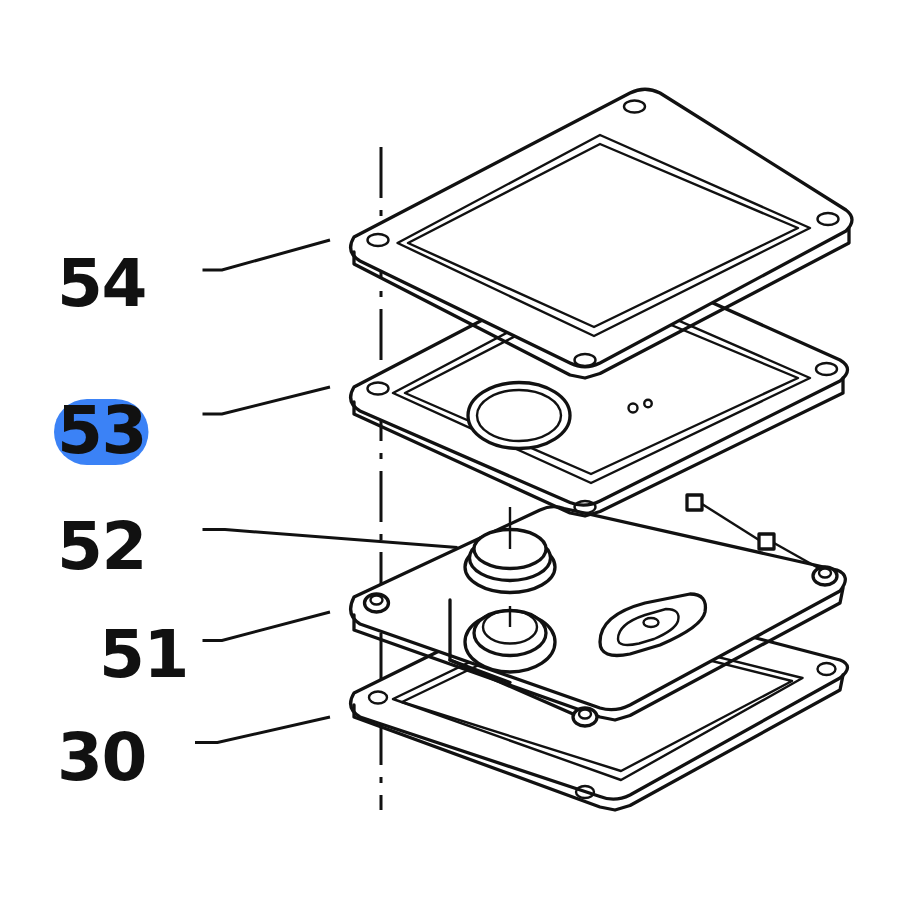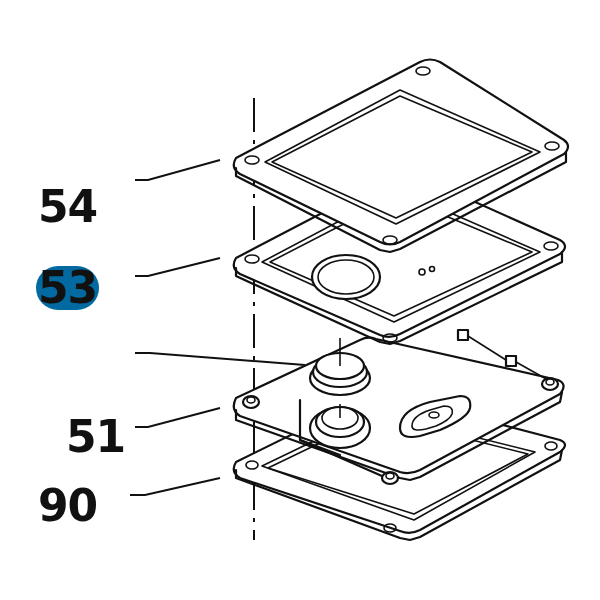--- a/index.html
+++ b/index.html
@@ -3,21 +3,21 @@
 <meta charset="utf-8">
 <style>
   html, body { margin: 0; padding: 0; background: #ffffff; }
   body { width: 600px; height: 600px; overflow: hidden; position: relative; font-family: "DejaVu Sans", "Liberation Sans", sans-serif; }
   #stage { position: absolute; left: 0; top: 0; width: 600px; height: 600px; }
   .callout {
     position: absolute; font-size: 44px; font-weight: bold; color: #111111;
     line-height: 44px; letter-spacing: -1px; padding: 0 2px;
     font-family: "DejaVu Sans", "Liberation Sans", sans-serif;
   }
-  .callout.highlight { background: #0369a1; border-radius: 22px; }
+  .callout.highlight { background: #3b82f6; border-radius: 22px; }
   svg .ln { fill: none; stroke: #111; stroke-width: 2.2; stroke-linejoin: round; stroke-linecap: round; }
   svg .thin { fill: none; stroke: #111; stroke-width: 1.6; stroke-linejoin: round; }
   svg .fillw { fill: #fff; stroke: #111; stroke-width: 2.2; stroke-linejoin: round; }
   svg .leader { fill: none; stroke: #111; stroke-width: 2; }
   svg .center { stroke: #111; stroke-width: 2; stroke-dasharray: 34 8 4 8; fill: none; }
 </style>
 </head>
 <body>
 
 <div id="stage">
@@ -104,17 +104,18 @@
 
     <g>
       <polyline class="leader" points="135,180 148,180 220,160"></polyline>
       <polyline class="leader" points="135,276 148,276 220,258"></polyline>
       <polyline class="leader" points="135,353 150,353 305,365"></polyline>
       <polyline class="leader" points="135,427 148,427 220,408"></polyline>
       <polyline class="leader" points="130,495 145,495 220,478"></polyline>
     </g>
   </svg>
 
-  <div class="callout" style="left:36px;top:185px;">54</div>
+  <div class="callout" style="left:36px;top:168px;">54</div>
   <div class="callout highlight" style="left:36px;top:266px;">53</div>
+  <div class="callout" style="left:36px;top:343px;">52</div>
   <div class="callout" style="left:36px;top:415px;margin-left:28px;">51</div>
-  <div class="callout" style="left:36px;top:484px;">90</div>
+  <div class="callout" style="left:36px;top:484px;">30</div>
 </div>
 
 </body></html>

